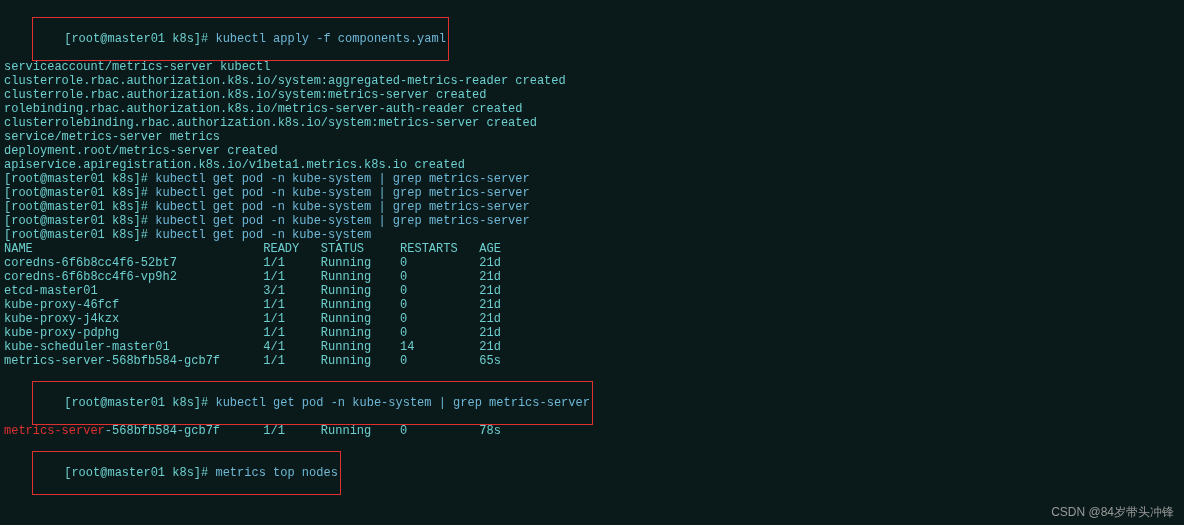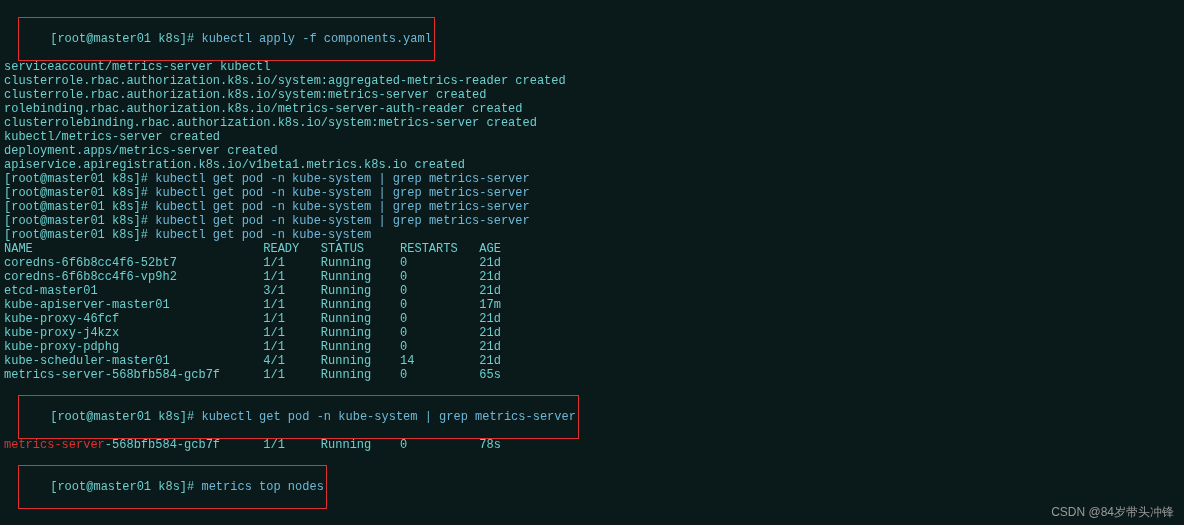--- a/index.html
+++ b/index.html
@@ -16,21 +16,21 @@
     overflow: hidden;
     position: relative;
   }
   .line { white-space: pre; }
   .prompt-host { color: #6dcfcf; }
   .cmd-text { color: #6fb8d8; }
   .highlight-box {
     border: 1px solid #e03030;
     display: inline-block;
     padding: 0 2px;
-    margin: -1px 0;
+    margin: -1px 14px;
   }
   .red-text { color: #e03030; font-weight: normal; }
   .watermark {
     position: absolute;
     bottom: 6px;
     right: 10px;
     color: #9a9a9a;
     font-size: 12px;
     font-family: Arial, sans-serif;
   }
@@ -43,40 +43,39 @@
     <span class="prompt-host">[root@master01 k8s]# </span><span class="cmd-text">kubectl apply -f components.yaml</span>
   </span>
 </div>
 
 <div id="apply-out">
     <div class="line">serviceaccount/metrics-server kubectl</div>
     <div class="line">clusterrole.rbac.authorization.k8s.io/system:aggregated-metrics-reader created</div>
     <div class="line">clusterrole.rbac.authorization.k8s.io/system:metrics-server created</div>
     <div class="line">rolebinding.rbac.authorization.k8s.io/metrics-server-auth-reader created</div>
     <div class="line">clusterrolebinding.rbac.authorization.k8s.io/system:metrics-server created</div>
-    <div class="line">kubectl/metrics-server created</div>
-    <div class="line">deployment.apps/metrics-server created</div>
+    <div class="line">service/metrics-server metrics</div>
+    <div class="line">deployment.root/metrics-server created</div>
     <div class="line">apiservice.apiregistration.k8s.io/v1beta1.metrics.k8s.io created</div>
   </div>
 
 <div id="grep-repeats">
     <div class="line"><span class="prompt-host">[root@master01 k8s]# </span><span class="cmd-text">kubectl get pod -n kube-system | grep metrics-server</span></div>
     <div class="line"><span class="prompt-host">[root@master01 k8s]# </span><span class="cmd-text">kubectl get pod -n kube-system | grep metrics-server</span></div>
     <div class="line"><span class="prompt-host">[root@master01 k8s]# </span><span class="cmd-text">kubectl get pod -n kube-system | grep metrics-server</span></div>
     <div class="line"><span class="prompt-host">[root@master01 k8s]# </span><span class="cmd-text">kubectl get pod -n kube-system | grep metrics-server</span></div>
   </div>
 
 <div class="line"><span class="prompt-host">[root@master01 k8s]# </span><span class="cmd-text">kubectl get pod -n kube-system</span></div>
 
 <div id="pod-table">
     <div class="line">NAME                                READY   STATUS     RESTARTS   AGE</div>
     <div class="line">coredns-6f6b8cc4f6-52bt7            1/1     Running    0          21d</div>
     <div class="line">coredns-6f6b8cc4f6-vp9h2            1/1     Running    0          21d</div>
     <div class="line">etcd-master01                       3/1     Running    0          21d</div>
-    <div class="line">kube-apiserver-master01             1/1     Running    0          17m</div>
     <div class="line">kube-proxy-46fcf                    1/1     Running    0          21d</div>
     <div class="line">kube-proxy-j4kzx                    1/1     Running    0          21d</div>
     <div class="line">kube-proxy-pdphg                    1/1     Running    0          21d</div>
     <div class="line">kube-scheduler-master01             4/1     Running    14         21d</div>
     <div class="line">metrics-server-568bfb584-gcb7f      1/1     Running    0          65s</div>
   </div>
 
 <div class="line">
   <span class="highlight-box">
     <span class="prompt-host">[root@master01 k8s]# </span><span class="cmd-text">kubectl get pod -n kube-system | grep metrics-server</span>

